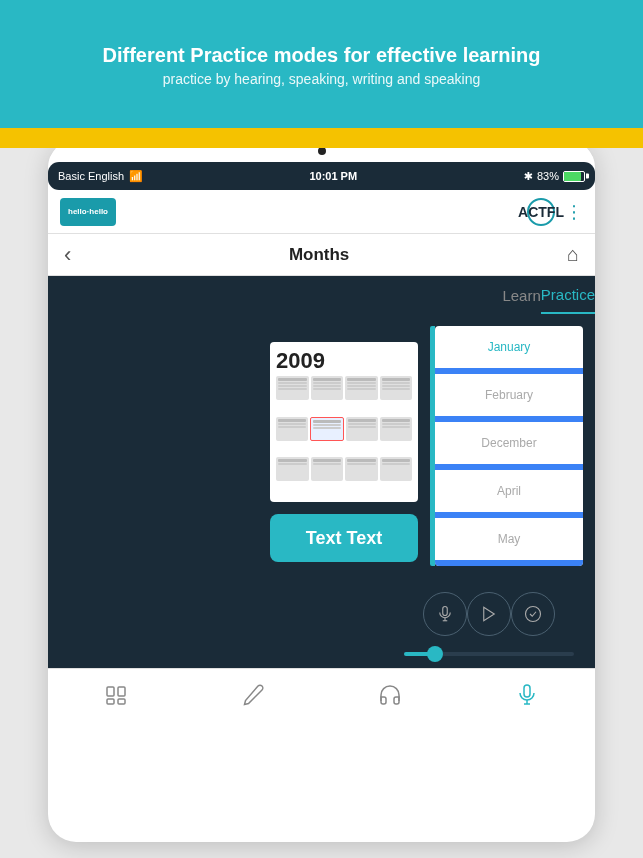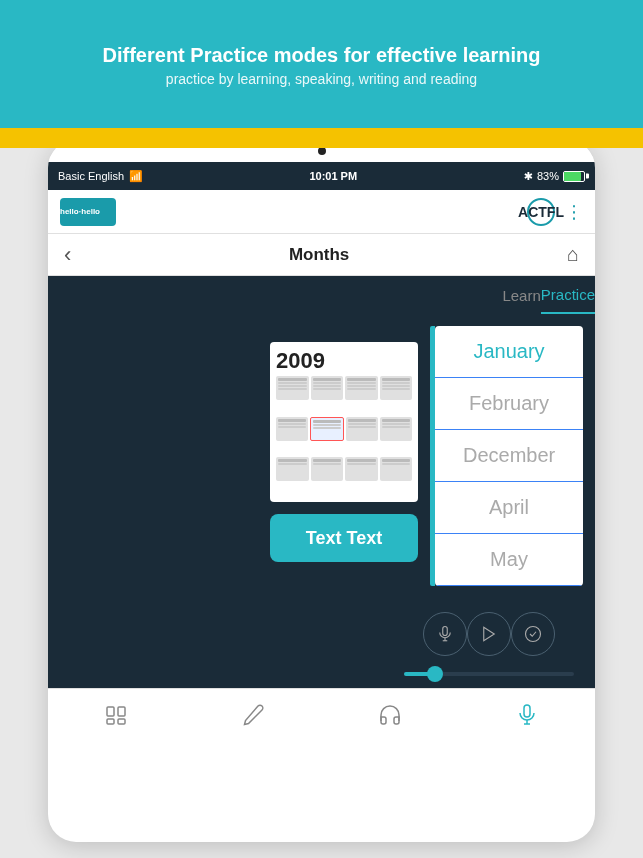--- a/index.html
+++ b/index.html
@@ -75,20 +75,21 @@
     
     .status-bar {
       height: 28px;
       background: #1a2b38;
       display: flex;
       align-items: center;
       justify-content: space-between;
       padding: 0 10px;
       font-size: 11px;
       color: #fff;
+      border-radius: 11px;
     }
     .status-left {
       display: flex;
       align-items: center;
       gap: 5px;
     }
     .status-center { font-weight: 600; font-size: 11px; }
     .status-right {
       display: flex;
       align-items: center;
@@ -132,21 +133,21 @@
       display: flex;
       align-items: center;
       gap: 4px;
     }
     .logo-icon {
       width: 56px; height: 28px;
       background: #1a9baa;
       border-radius: 4px;
       display: flex;
       align-items: center;
-      justify-content: flex-start;
+      justify-content: center;
       font-size: 9px;
       font-weight: 700;
       color: #fff;
       line-height: 1;
     }
     .header-right {
       display: flex;
       align-items: center;
       gap: 10px;
     }
@@ -260,23 +261,23 @@
     .right-panel {
       width: 148px;
       background: #fff;
       border-radius: 4px;
       overflow: hidden;
       display: flex;
       flex-direction: column;
     }
     .month-item {
       padding: 14px 28px;
-      font-size: 20px;
+      font-size: 12px;
       color: #aaa;
-      border-bottom: 1px solid #3b82f6;
+      border-bottom: 6px solid #3b82f6;
       cursor: pointer;
       text-align: center;
     }
     .month-item-selected {
       color: #29b8c4;
       font-weight: 500;
     }
     .right-wrapper {
       position: relative;
       display: flex;
@@ -357,21 +358,21 @@
       color: #888;
       flex: 1;
     }
     .bottom-tab-active { color: #29b8c4; }
   </style>
 </head>
 <body>
 
 <div class="banner">
   <div class="banner-title">Different Practice modes for effective learning</div>
-  <div class="banner-subtitle">practice by learning, speaking, writing and reading</div>
+  <div class="banner-subtitle">practice by hearing, speaking, writing and speaking</div>
 </div>
 
 <div class="device">
 
   <div class="device-top">
     <div class="device-camera"></div>
   </div>
 
   <div class="status-bar">
     <div class="status-left">

